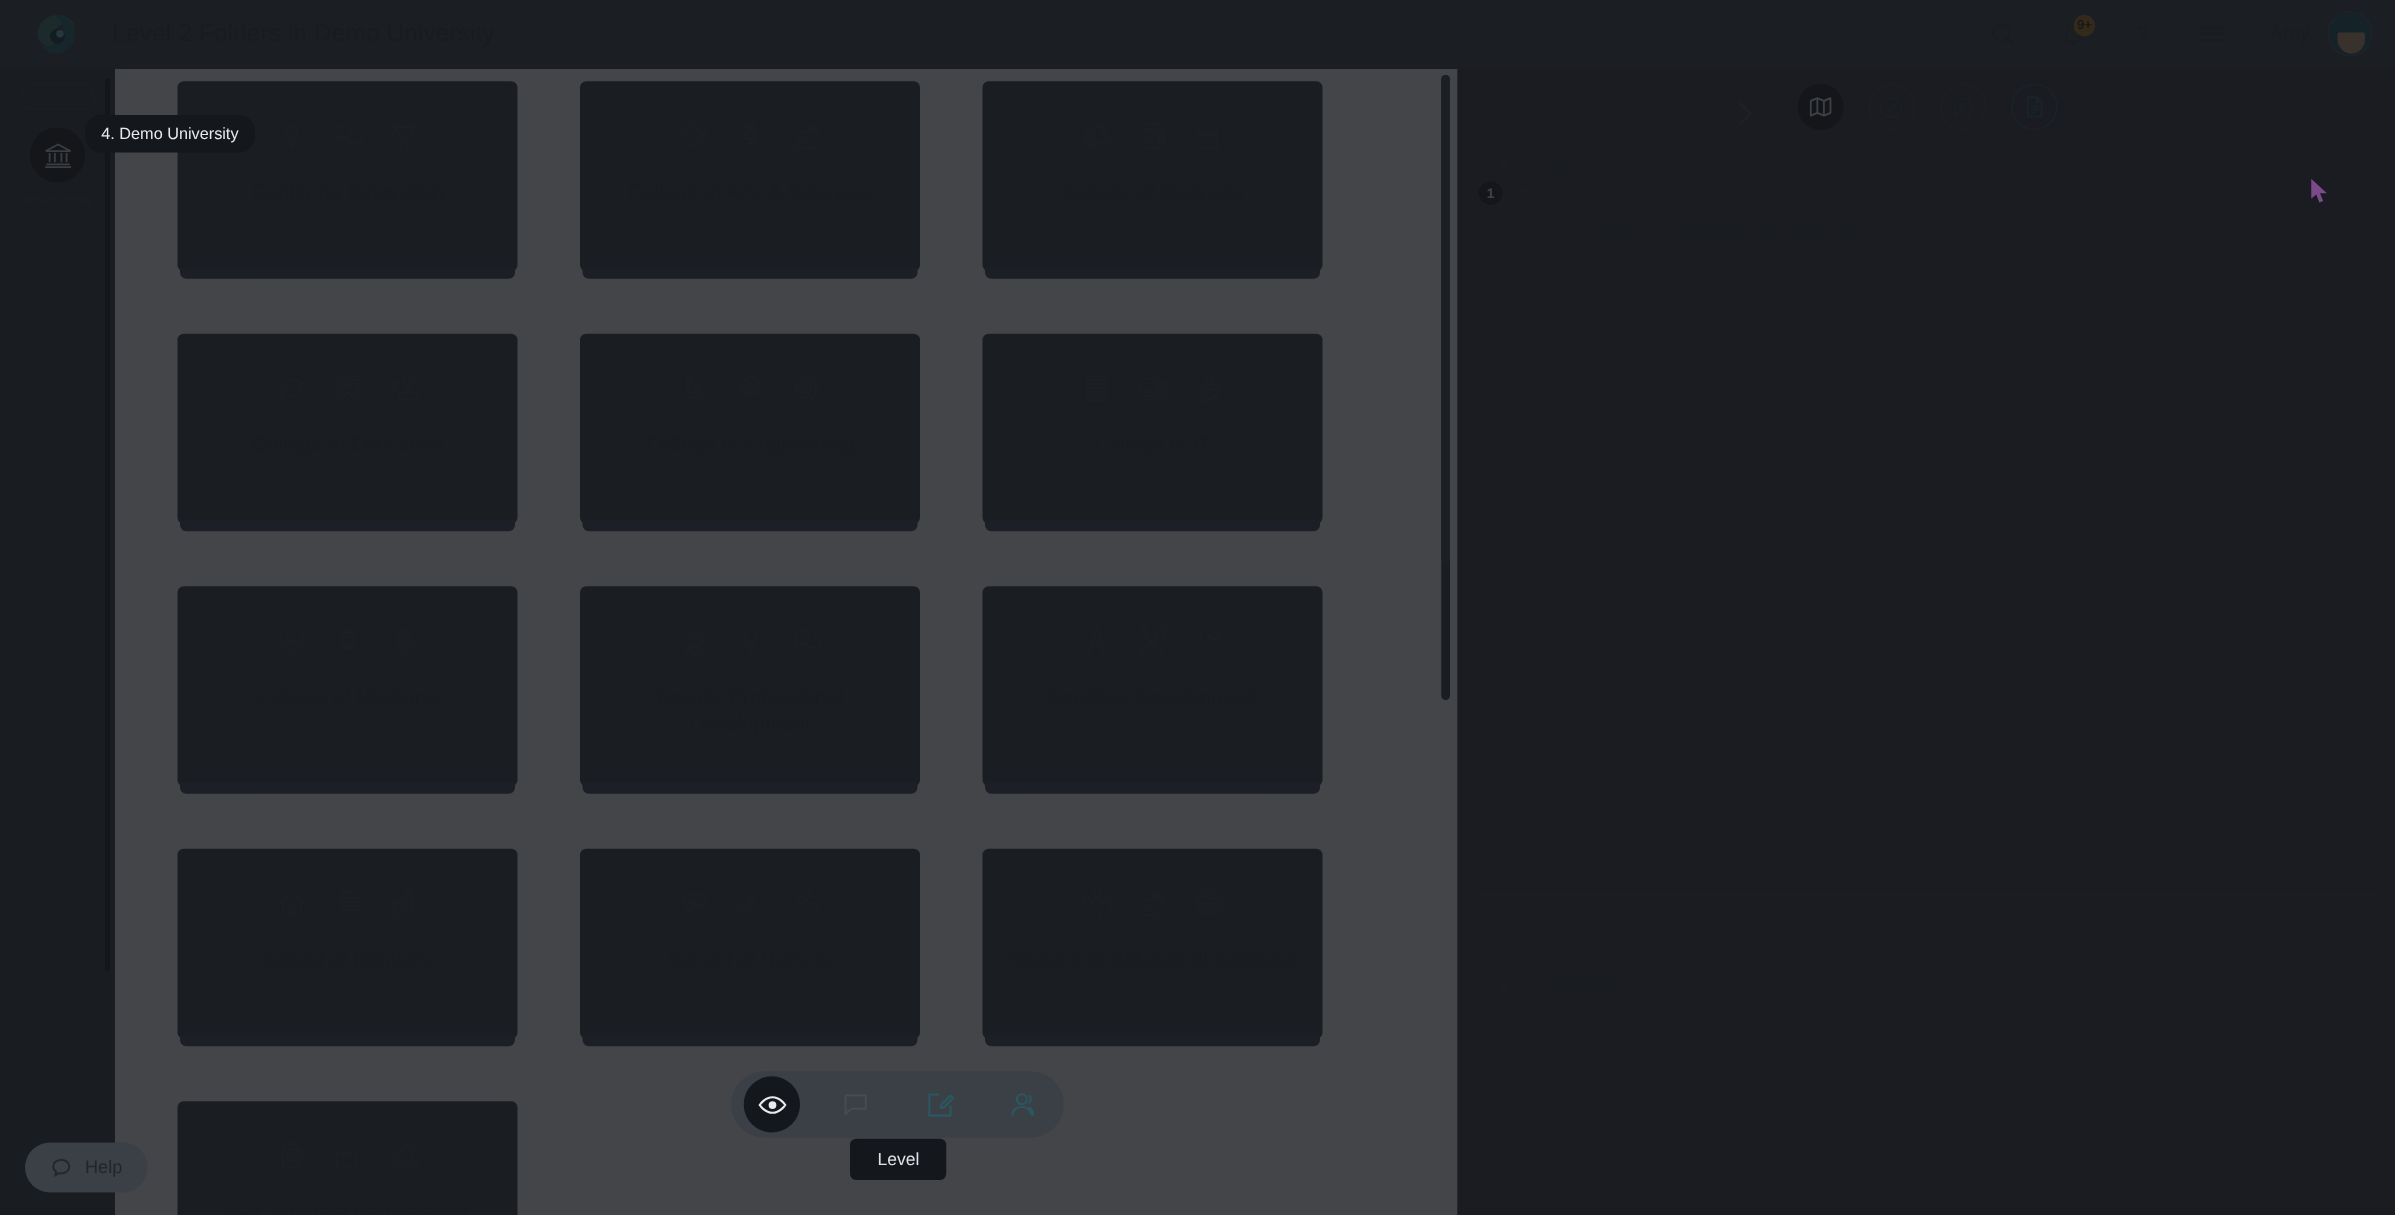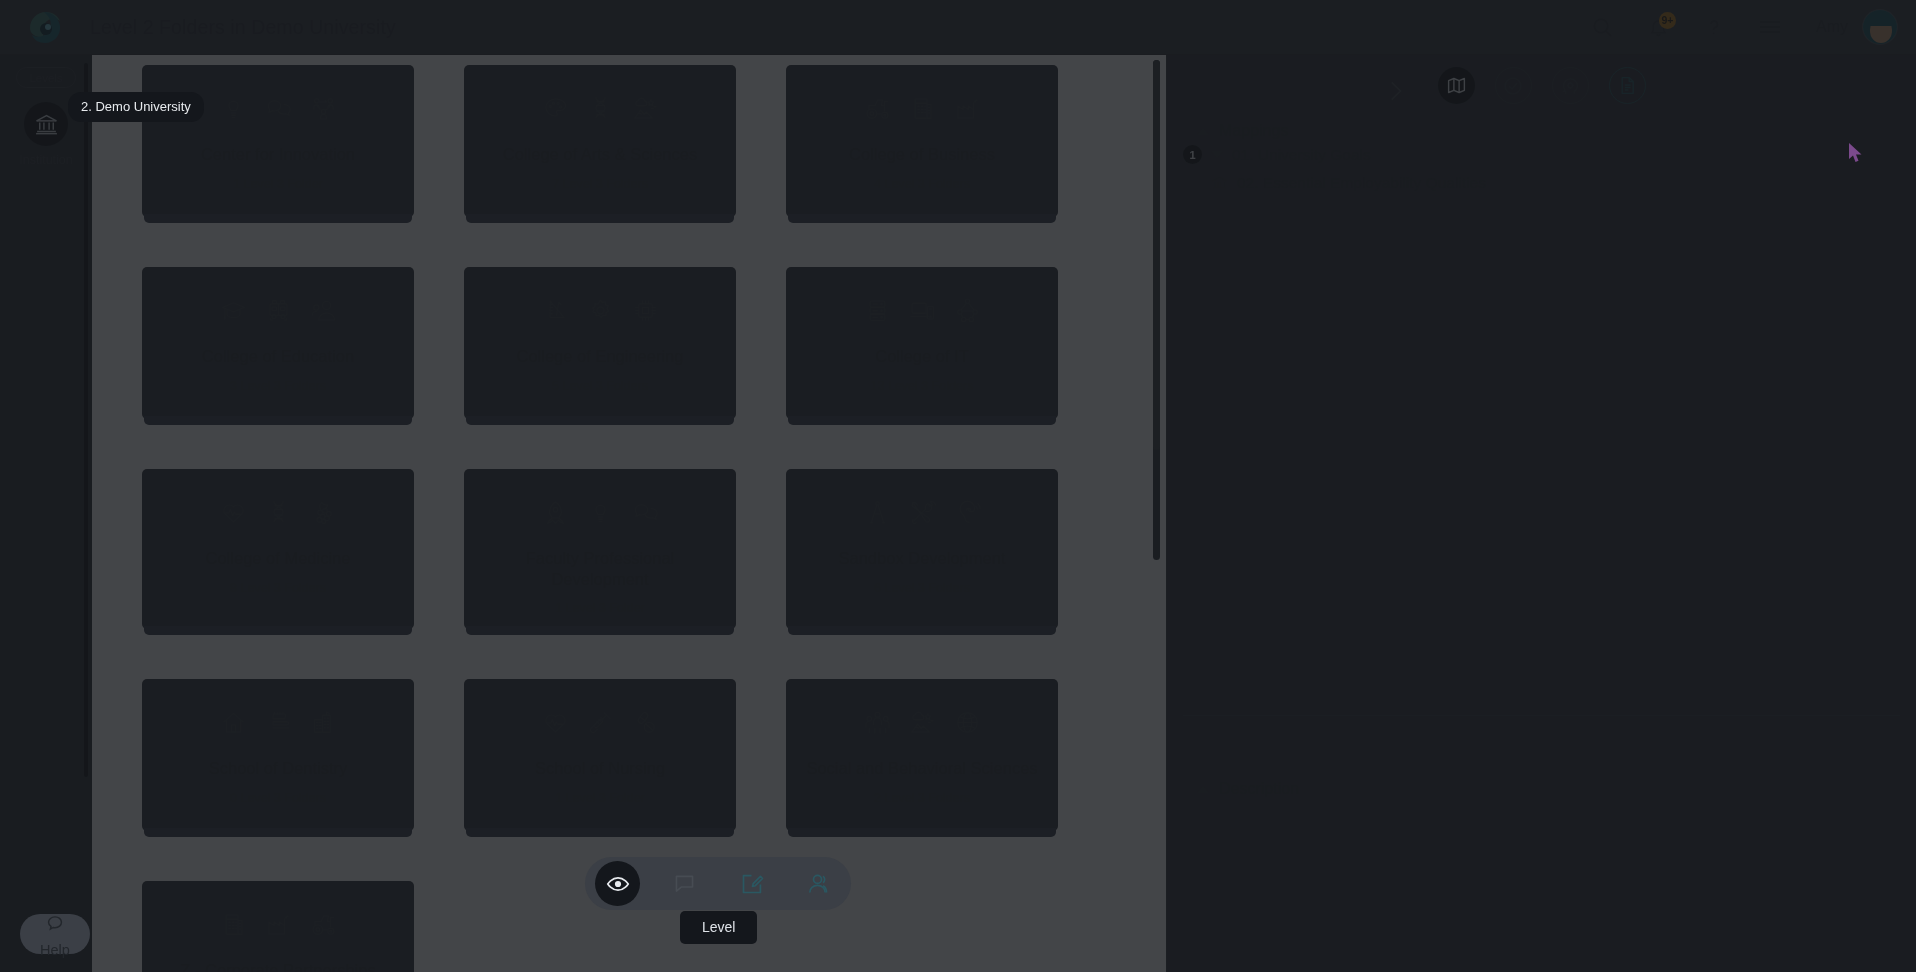--- a/index.html
+++ b/index.html
@@ -188,21 +188,21 @@
     position: absolute; left: 680px; bottom: 28px; z-index: 941;
     background: #14171c; color: #dfe3e8; font-size: 14px;
     padding: 8px 22px 9px; border-radius: 5px;
   }
 
   
   .help-widget {
     position: absolute; left: 20px; bottom: 18px; z-index: 940;
     height: 40px; border-radius: 20px; background: #3b3f46;
     display: flex; align-items: center; gap: 10px; padding: 0 20px;
-    color: #22262b; font-size: 14.5px; flex-direction: column;
+    color: #22262b; font-size: 14.5px;
   }
   .help-widget svg { display: block; }
 </style>
 </head>
 <body>
 
 <div id="root">
 
   <div class="header">
     <div class="logo">
@@ -264,21 +264,21 @@
             <line x1="18.5" y1="10" x2="18.5" y2="17"></line>
           <line x1="3" y1="18.7" x2="21" y2="18.7"></line>
             <line x1="2" y1="20.8" x2="22" y2="20.8"></line>
         </svg>
       </div>
       <div class="level-label">Institution</div>
     </div>
     <div class="rail-line"></div>
   </div>
 
-  <div class="tooltip-demo">2. Demo University</div>
+  <div class="tooltip-demo">4. Demo University</div>
 
   <div class="grid-area">
     <div class="grid" id="grid">
         <div class="card">
           <div class="card-icons">
             <span>
               <svg width="27" height="27" viewBox="0 0 24 24" fill="none" stroke="currentColor" stroke-width="1.25" stroke-linecap="round" stroke-linejoin="round">
                 <path d="M8 9.5a4 4 0 0 1 8 0c0 2-1.3 2.9-1.6 4.3h-4.8C9.3 12.4 8 11.5 8 9.5z"></path>
                 <line x1="9.8" y1="16" x2="14.2" y2="16"></line>
                 <line x1="10.3" y1="18" x2="13.7" y2="18"></line>

